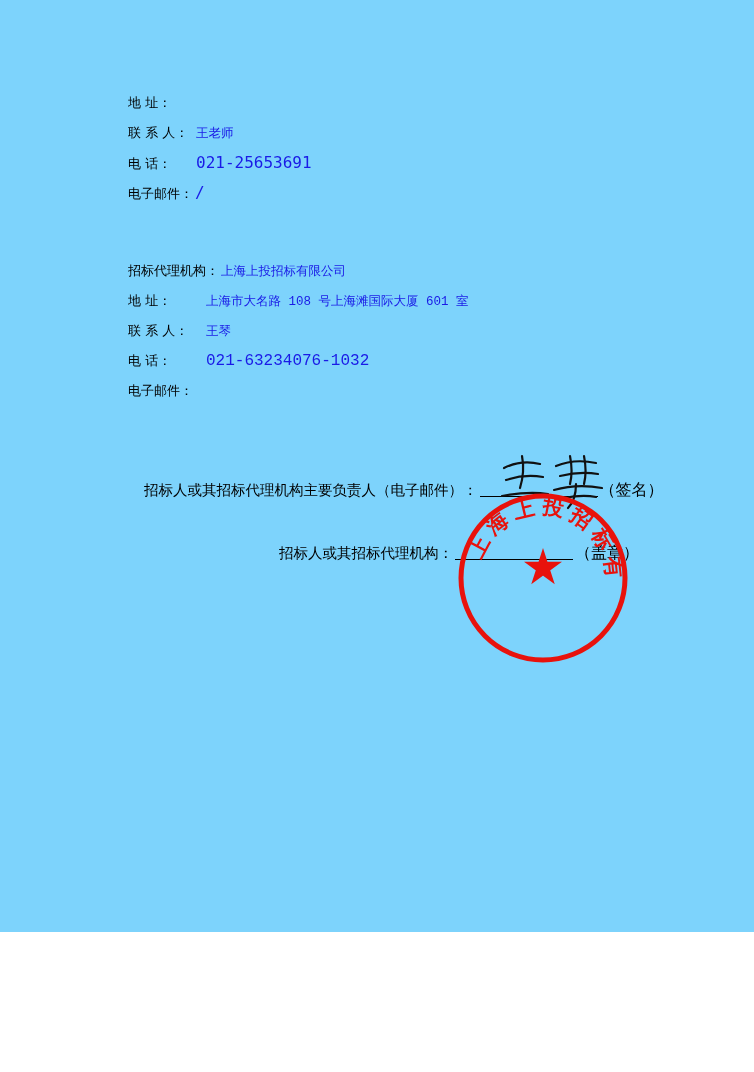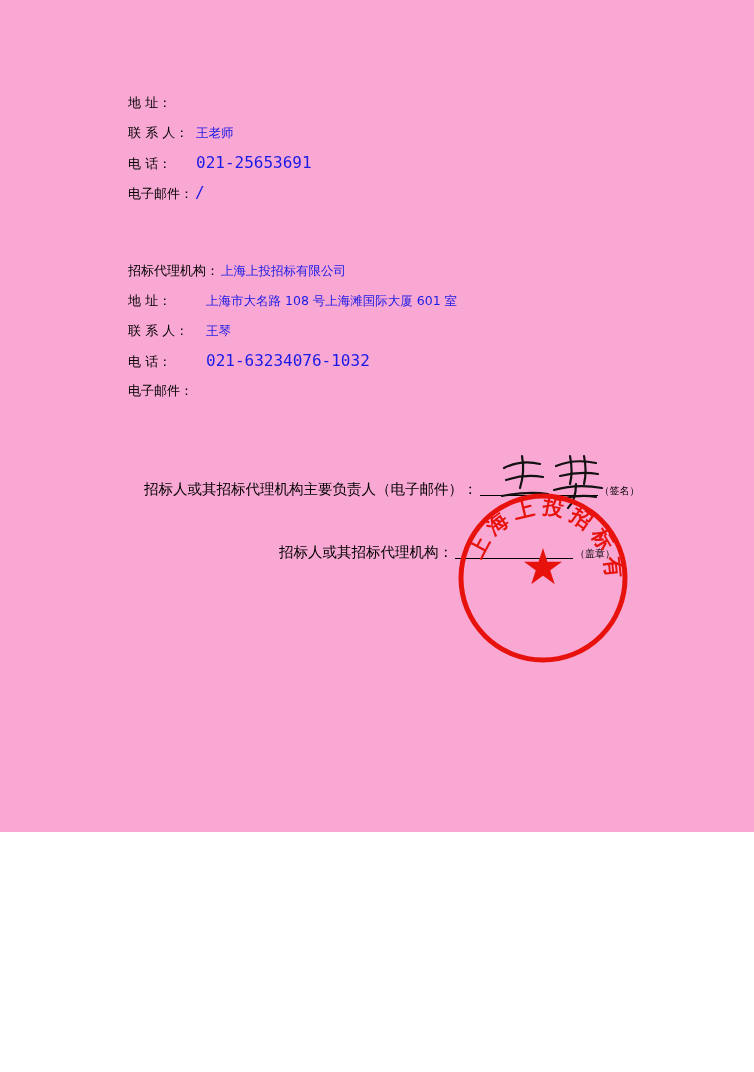--- a/index.html
+++ b/index.html
@@ -11,22 +11,22 @@
     width: 754px;
     height: 1072px;
     position: relative;
     font-family: "Liberation Serif", serif;
     color: #000000;
     overflow: hidden;
   }
   .page {
     position: relative;
     width: 754px;
-    height: 832px;
-    background: #f9a8d4;
+    height: 932px;
+    background: #7dd3fc;
   }
 
   
   .block {
     position: absolute;
     left: 128px;
     width: 560px;
   }
   .block-a { top: 88px; }
   .block-b { top: 256px; }
@@ -48,21 +48,21 @@
   .value {
     color: #1a1ae6;
     font-family: "DejaVu Sans", sans-serif;
     font-size: 12.5px;
     margin-left: 2px;
   }
   .value.mono {
     font-family: "DejaVu Sans Mono", monospace;
     font-size: 16px;
   }
-  .value.blkgap { margin-left: 8px; }
+  .value.blkgap { margin-left: 8px; font-family: Liberation Mono, monospace; }
 
   .lbl-addr { display: inline-block; width: 66px; }
   .lbl-addr2 { display: inline-block; width: 70px; }
 
   
   .sig-row {
     position: absolute;
     font-family: "DejaVu Sans", sans-serif;
     font-size: 14.5px;
     color: #000000;
@@ -74,21 +74,21 @@
   .sig-underline {
     display: inline-block;
     width: 118px;
     border-bottom: 1px solid #000;
     height: 14px;
     vertical-align: -2px;
     margin: 0 2px;
   }
   .sig-underline.short { width: 118px; }
   .paren {
-    font-size: 10px;
+    font-size: 16px;
   }
 
   
   .handwriting {
     position: absolute;
     left: 498px;
     top: 452px;
     width: 110px;
     height: 58px;
     pointer-events: none;

